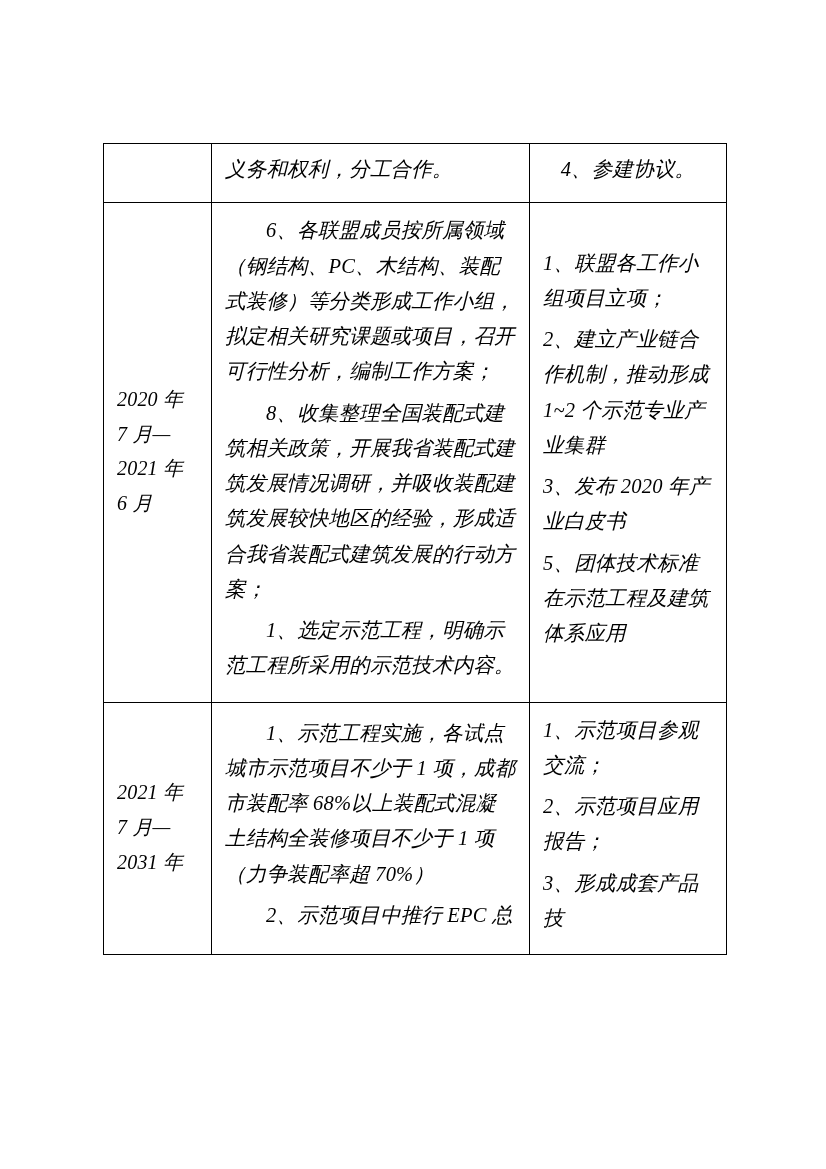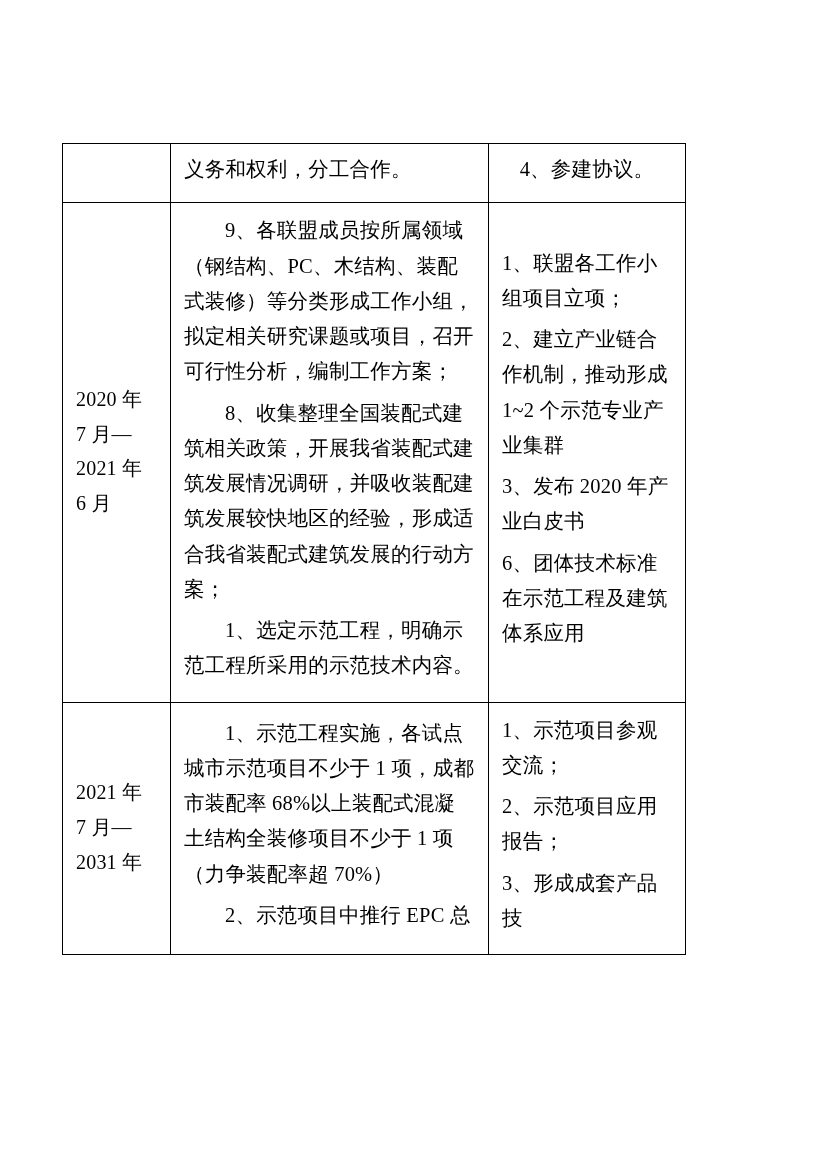--- a/index.html
+++ b/index.html
@@ -12,21 +12,22 @@
     background: #ffffff;
     font-family: "Liberation Serif", "DejaVu Serif", serif;
     color: #000000;
     overflow: hidden;
   }
   .page {
     position: relative;
     width: 760px;
     height: 1169px;
     box-sizing: border-box;
-    padding: 143px 100px 0 62px;
+    padding: 143px 100px 0 103px;
+    font-style: italic;
   }
   table.doc-table {
     border-collapse: collapse;
     width: 623px;
     table-layout: fixed;
   }
   table.doc-table td {
     border: 1px solid #000000;
     vertical-align: middle;
     padding: 0;
@@ -90,31 +91,31 @@
         <td>
           <div class="cell-inner">
             <div class="period">2020 年</div>
             <div class="period">7 月—</div>
             <div class="period">2021 年</div>
             <div class="period">6 月</div>
           </div>
         </td>
         <td>
           <div class="cell-inner task">
-            <p class="indent">9、各联盟成员按所属领域（钢结构、PC、木结构、装配式装修）等分类形成工作小组，拟定相关研究课题或项目，召开可行性分析，编制工作方案；</p>
+            <p class="indent">6、各联盟成员按所属领域（钢结构、PC、木结构、装配式装修）等分类形成工作小组，拟定相关研究课题或项目，召开可行性分析，编制工作方案；</p>
             <p class="indent">8、收集整理全国装配式建筑相关政策，开展我省装配式建筑发展情况调研，并吸收装配建筑发展较快地区的经验，形成适合我省装配式建筑发展的行动方案；</p>
             <p class="indent">1、选定示范工程，明确示范工程所采用的示范技术内容。</p>
           </div>
         </td>
         <td>
           <div class="cell-inner goal">
             <p>1、联盟各工作小组项目立项；</p>
             <p>2、建立产业链合作机制，推动形成 1~2 个示范专业产业集群</p>
             <p>3、发布 2020 年产业白皮书</p>
-            <p>6、团体技术标准在示范工程及建筑体系应用</p>
+            <p>5、团体技术标准在示范工程及建筑体系应用</p>
           </div>
         </td>
       </tr>
 
       <tr>
         <td>
           <div class="cell-inner">
             <div class="period">2021 年</div>
             <div class="period">7 月—</div>
             <div class="period">2031 年</div>

